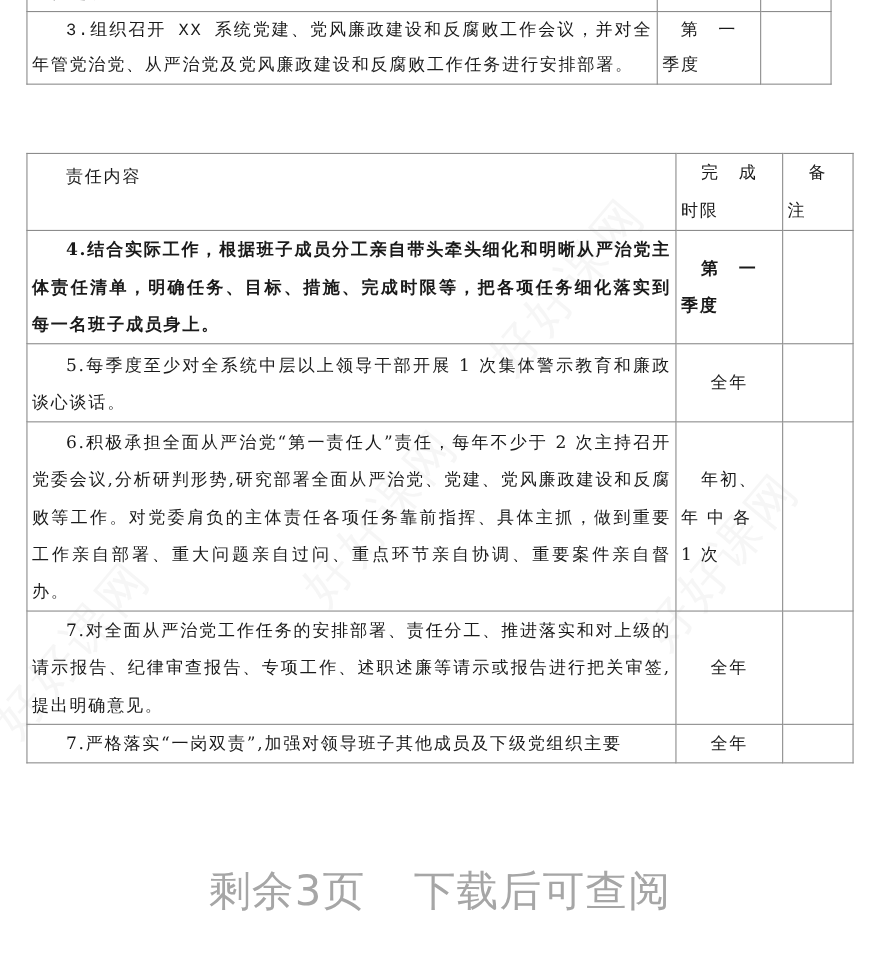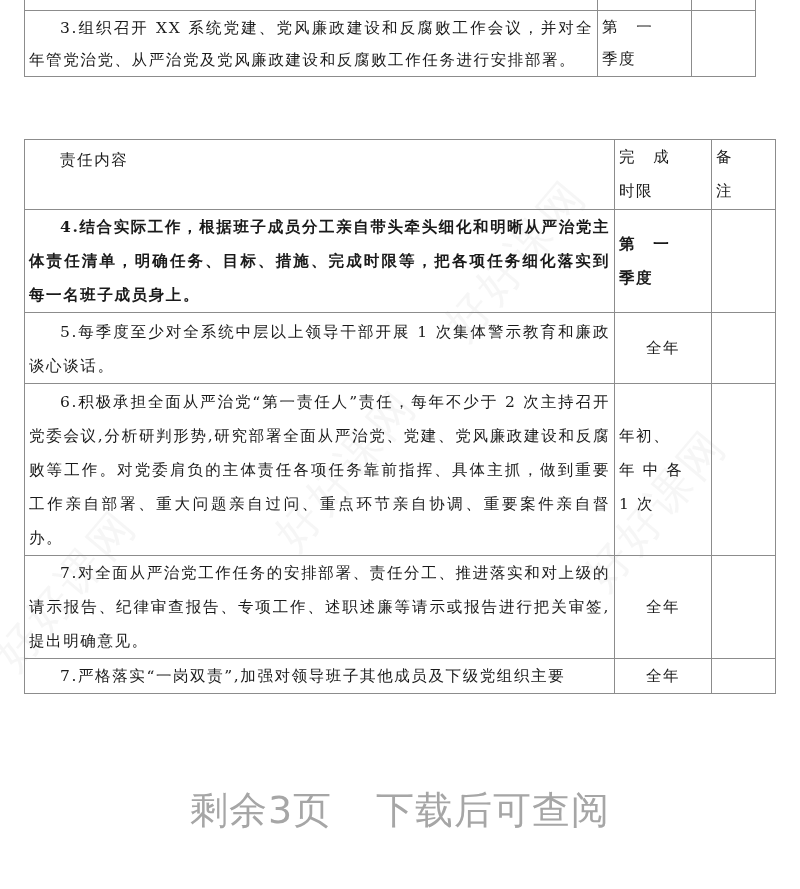--- a/index.html
+++ b/index.html
@@ -42,21 +42,21 @@
   #table-top col.c3 { width: 64px; }
 
   
   #table-main { left: 24px; top: 139px; border-radius: 30px; }
   #table-main col.c1 { width: 590px; }
   #table-main col.c2 { width: 97px; }
   #table-main col.c3 { width: 64px; }
 
   .cell-mid { vertical-align: middle !important; text-align: center; }
   .split-cell { padding: 0 4px !important; }
-  .split-cell .line1 { text-align: left; display: block; }
+  .split-cell .line1 { text-align: center; display: block; }
   .split-cell .line2 { text-align: left; display: block; }
 
   .watermark {
     position: absolute;
     font-family: "DejaVu Sans", sans-serif;
     font-size: 44px;
     color: rgba(150,150,150,0.09);
     transform: rotate(-50deg);
     white-space: nowrap;
     pointer-events: none;
@@ -92,21 +92,21 @@
       <col class="c2">
       <col class="c3">
     </colgroup>
   <tbody>
       <tr style="height:34px;">
     <td class="content no-indent">工作进展。</td>
     <td></td>
     <td></td>
   </tr>
   <tr style="height:66px;">
-    <td class="content" style="line-height:32px; padding-top:1px;">3.组织召开 XX 系统党建、党风廉政建设和反腐败工作会议，并对全年管党治党、从严治党及党风廉政建设和反腐败工作任务进行安排部署。</td>
+    <td class="content" style="line-height:32px; padding-top:1px;font-family:Liberation Mono, monospace;">3.组织召开 XX 系统党建、党风廉政建设和反腐败工作会议，并对全年管党治党、从严治党及党风廉政建设和反腐败工作任务进行安排部署。</td>
     <td class="split-cell" style="line-height:32px; padding-top:1px;">
       <span class="line1">第　一</span>
       <span class="line2">季度</span>
     </td>
     <td></td>
   </tr>
 </tbody>
   </table>
 
 <table id="table-main" class="doc-table">

